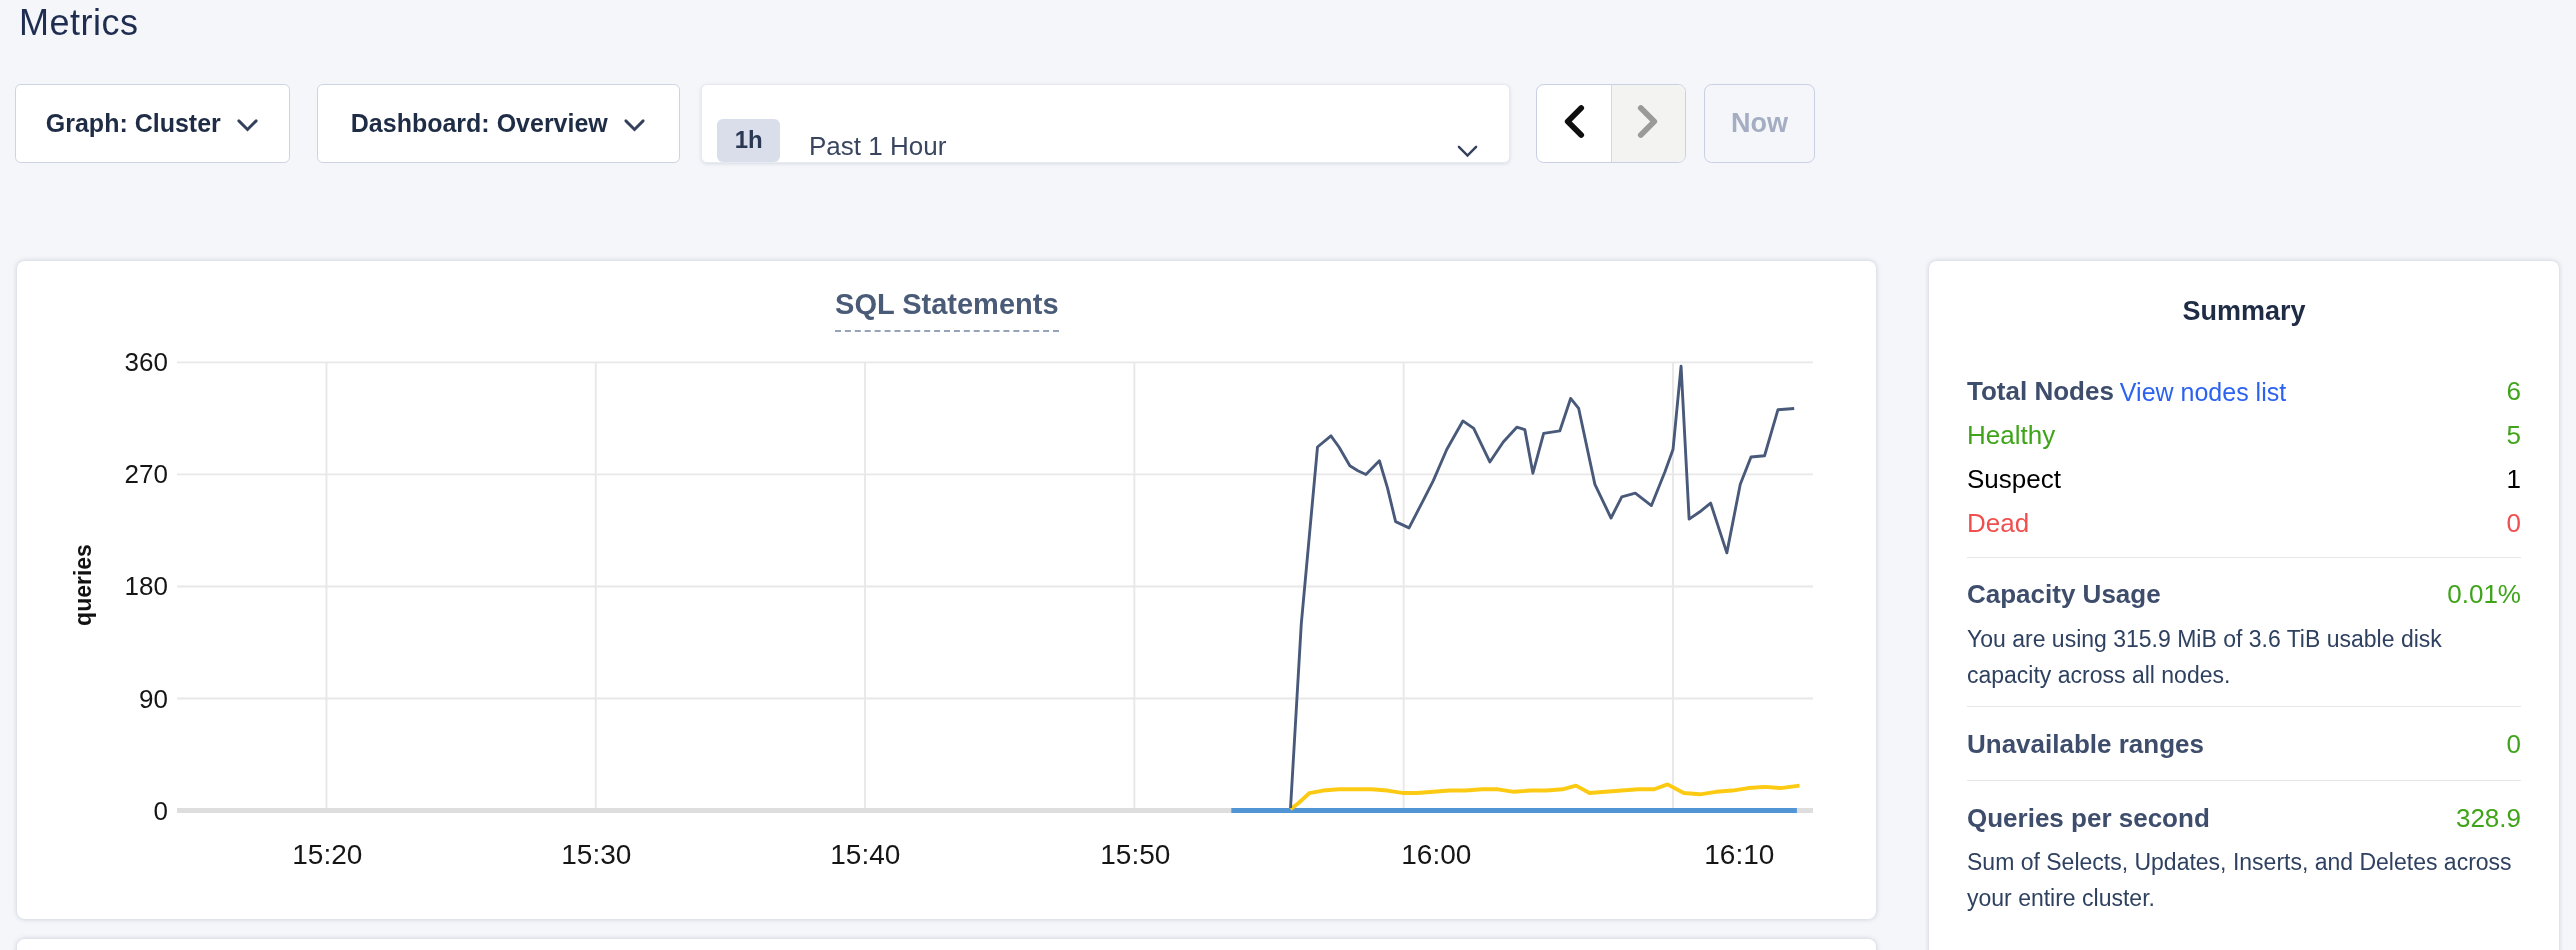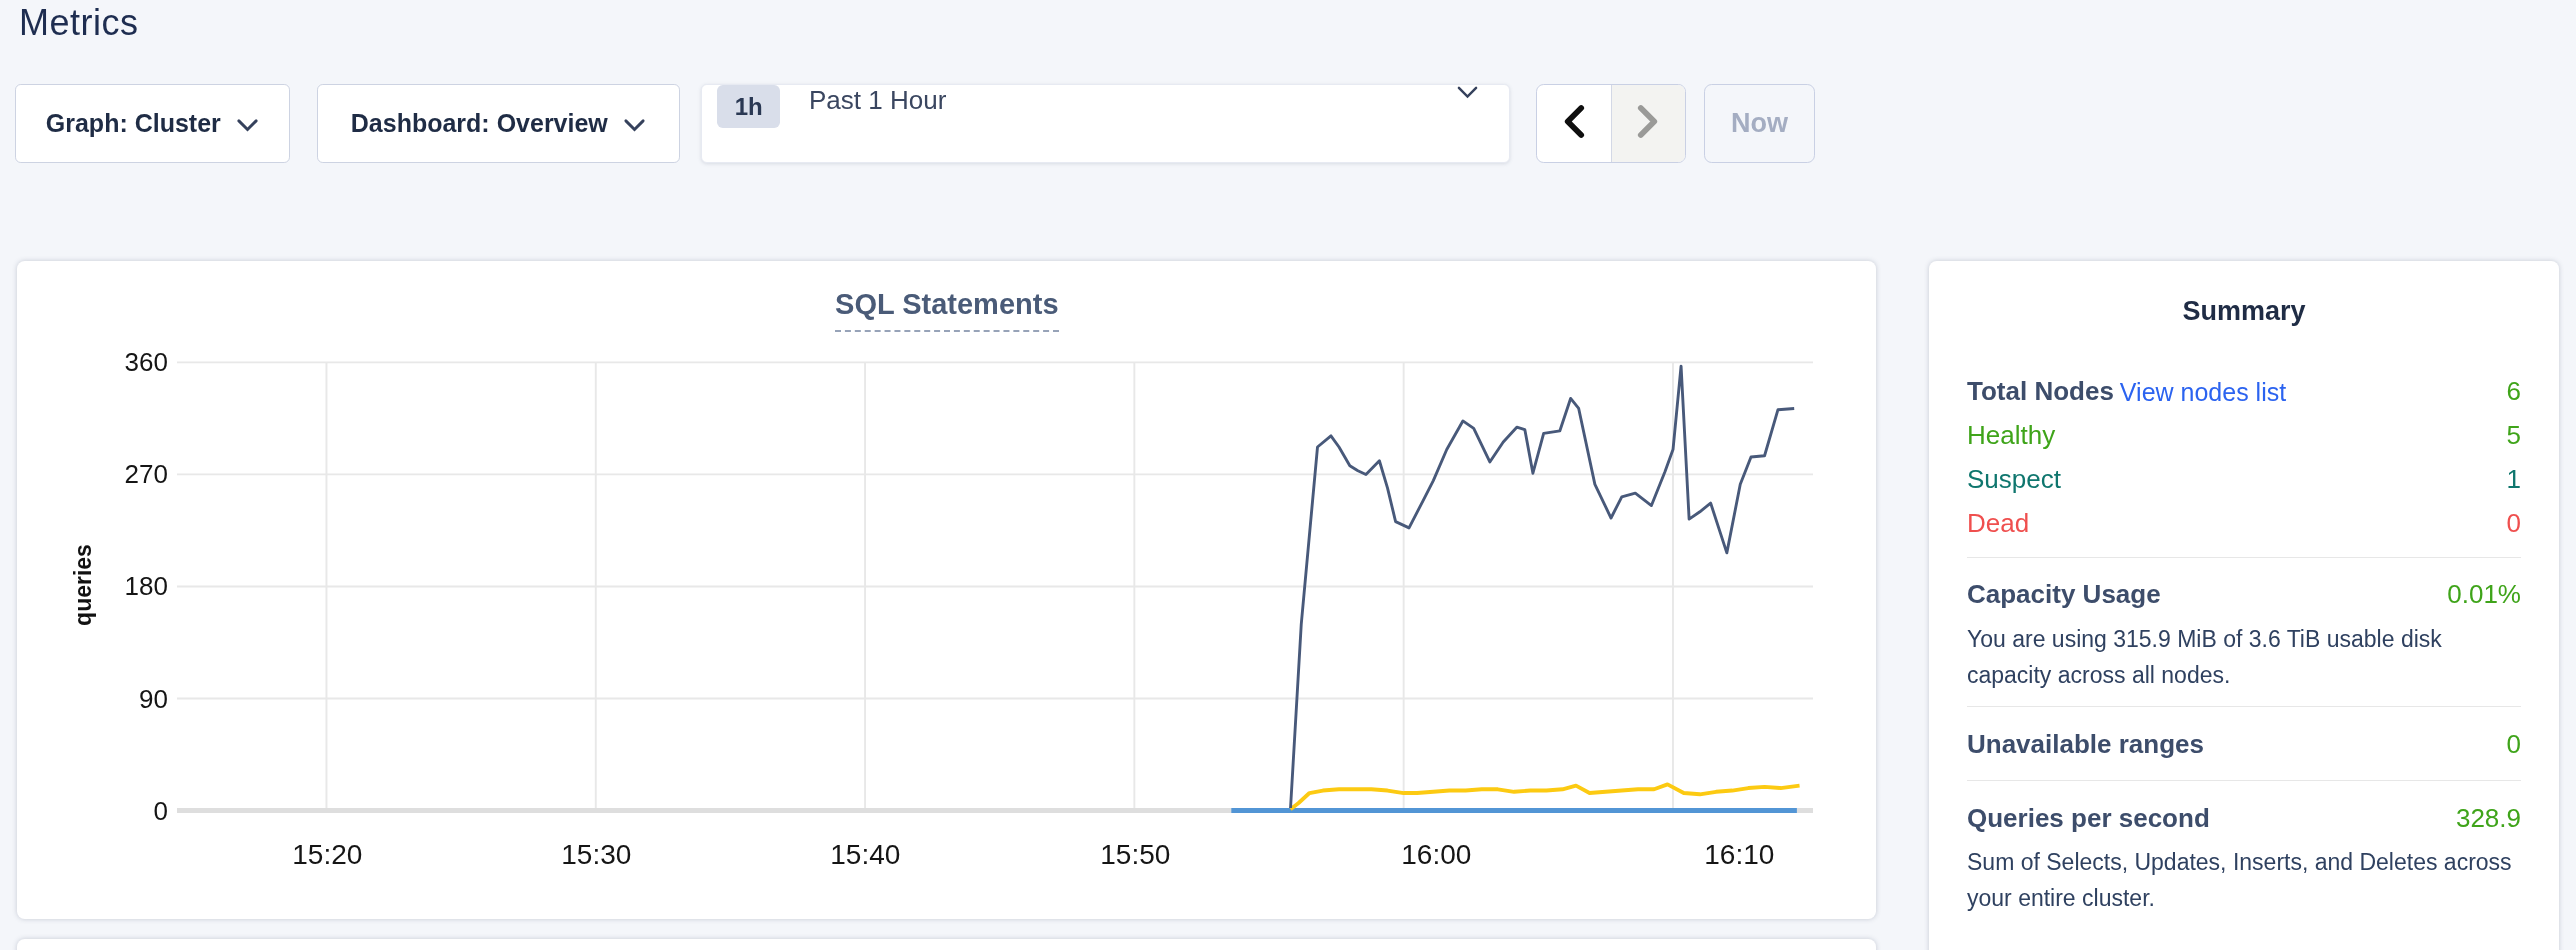--- a/index.html
+++ b/index.html
@@ -22,21 +22,21 @@
     display:flex; align-items:center; justify-content:center; gap:15.4px;
     font-size:25px; font-weight:bold; color:#1f2c45; cursor:pointer;
   }
   .chev { display:inline-block; }
   .graph-btn { left:15px; width:275px; }
   .dashboard-btn { left:317px; width:363px; }
   .time-select {
     position:absolute; top:84px; left:701px; width:809px; height:79px;
     background:#fff; border:1px solid #e7eaf2; border-radius:5.8px;
     box-shadow:0 1px 3.8px rgba(90,100,130,.18);
-    display:flex; align-items:flex-start; cursor:pointer;
+    display:flex; align-items:flex-end; cursor:pointer;
   }
   .time-badge {
     margin-left:15.4px; padding:7.7px 17.3px; border-radius:5.8px;
     background:#d9deea; font-size:24px; font-weight:bold; color:#2a3853;
   }
   .time-label { margin-left:29px; font-size:26px; color:#3a4660; flex:1; }
   .time-select .chev { margin-right:31px; }
   .arrow-group {
     position:absolute; top:84px; left:1536px; width:150px; height:79px;
     border:1.9px solid #c9d0e4; border-radius:7.7px; background:#fff;
@@ -78,21 +78,21 @@
     position:absolute; width:134px; text-align:center; top:578px;
     font-size:28px; color:#151515;
   }
   
   .summary-title { text-align:center; margin-top:35px; font-size:27px; font-weight:bold; color:#1f2c45; }
   .nodes-rows { margin-top:42px; }
   .srow { display:flex; align-items:center; justify-content:space-between; height:44px; font-size:26px; }
   .srow .left { display:flex; align-items:flex-end; gap:6px; }
   .lbl-bold { font-weight:bold; color:#3d4d6b; }
   .link { color:#2b63f0; cursor:pointer; font-size:25px; }
-  .green { color:#3fa41a; } .orange { color:#0f766e; } .red { color:#ef4f4e; }
+  .green { color:#3fa41a; } .orange { color:#000000; } .red { color:#ef4f4e; }
   .divider { border:none; border-top:1.9px solid #e7e7e7; margin:11.5px 0 0 0; }
   .sec-row { margin-top:15.4px; }
   .sec-desc { margin-top:3.8px; font-size:23px; line-height:36px; color:#2f4160; }
   .mt14 { margin-top:13.4px; }
 </style>
 </head>
 <body>
 
 <h1 class="page-title">Metrics</h1>
 

